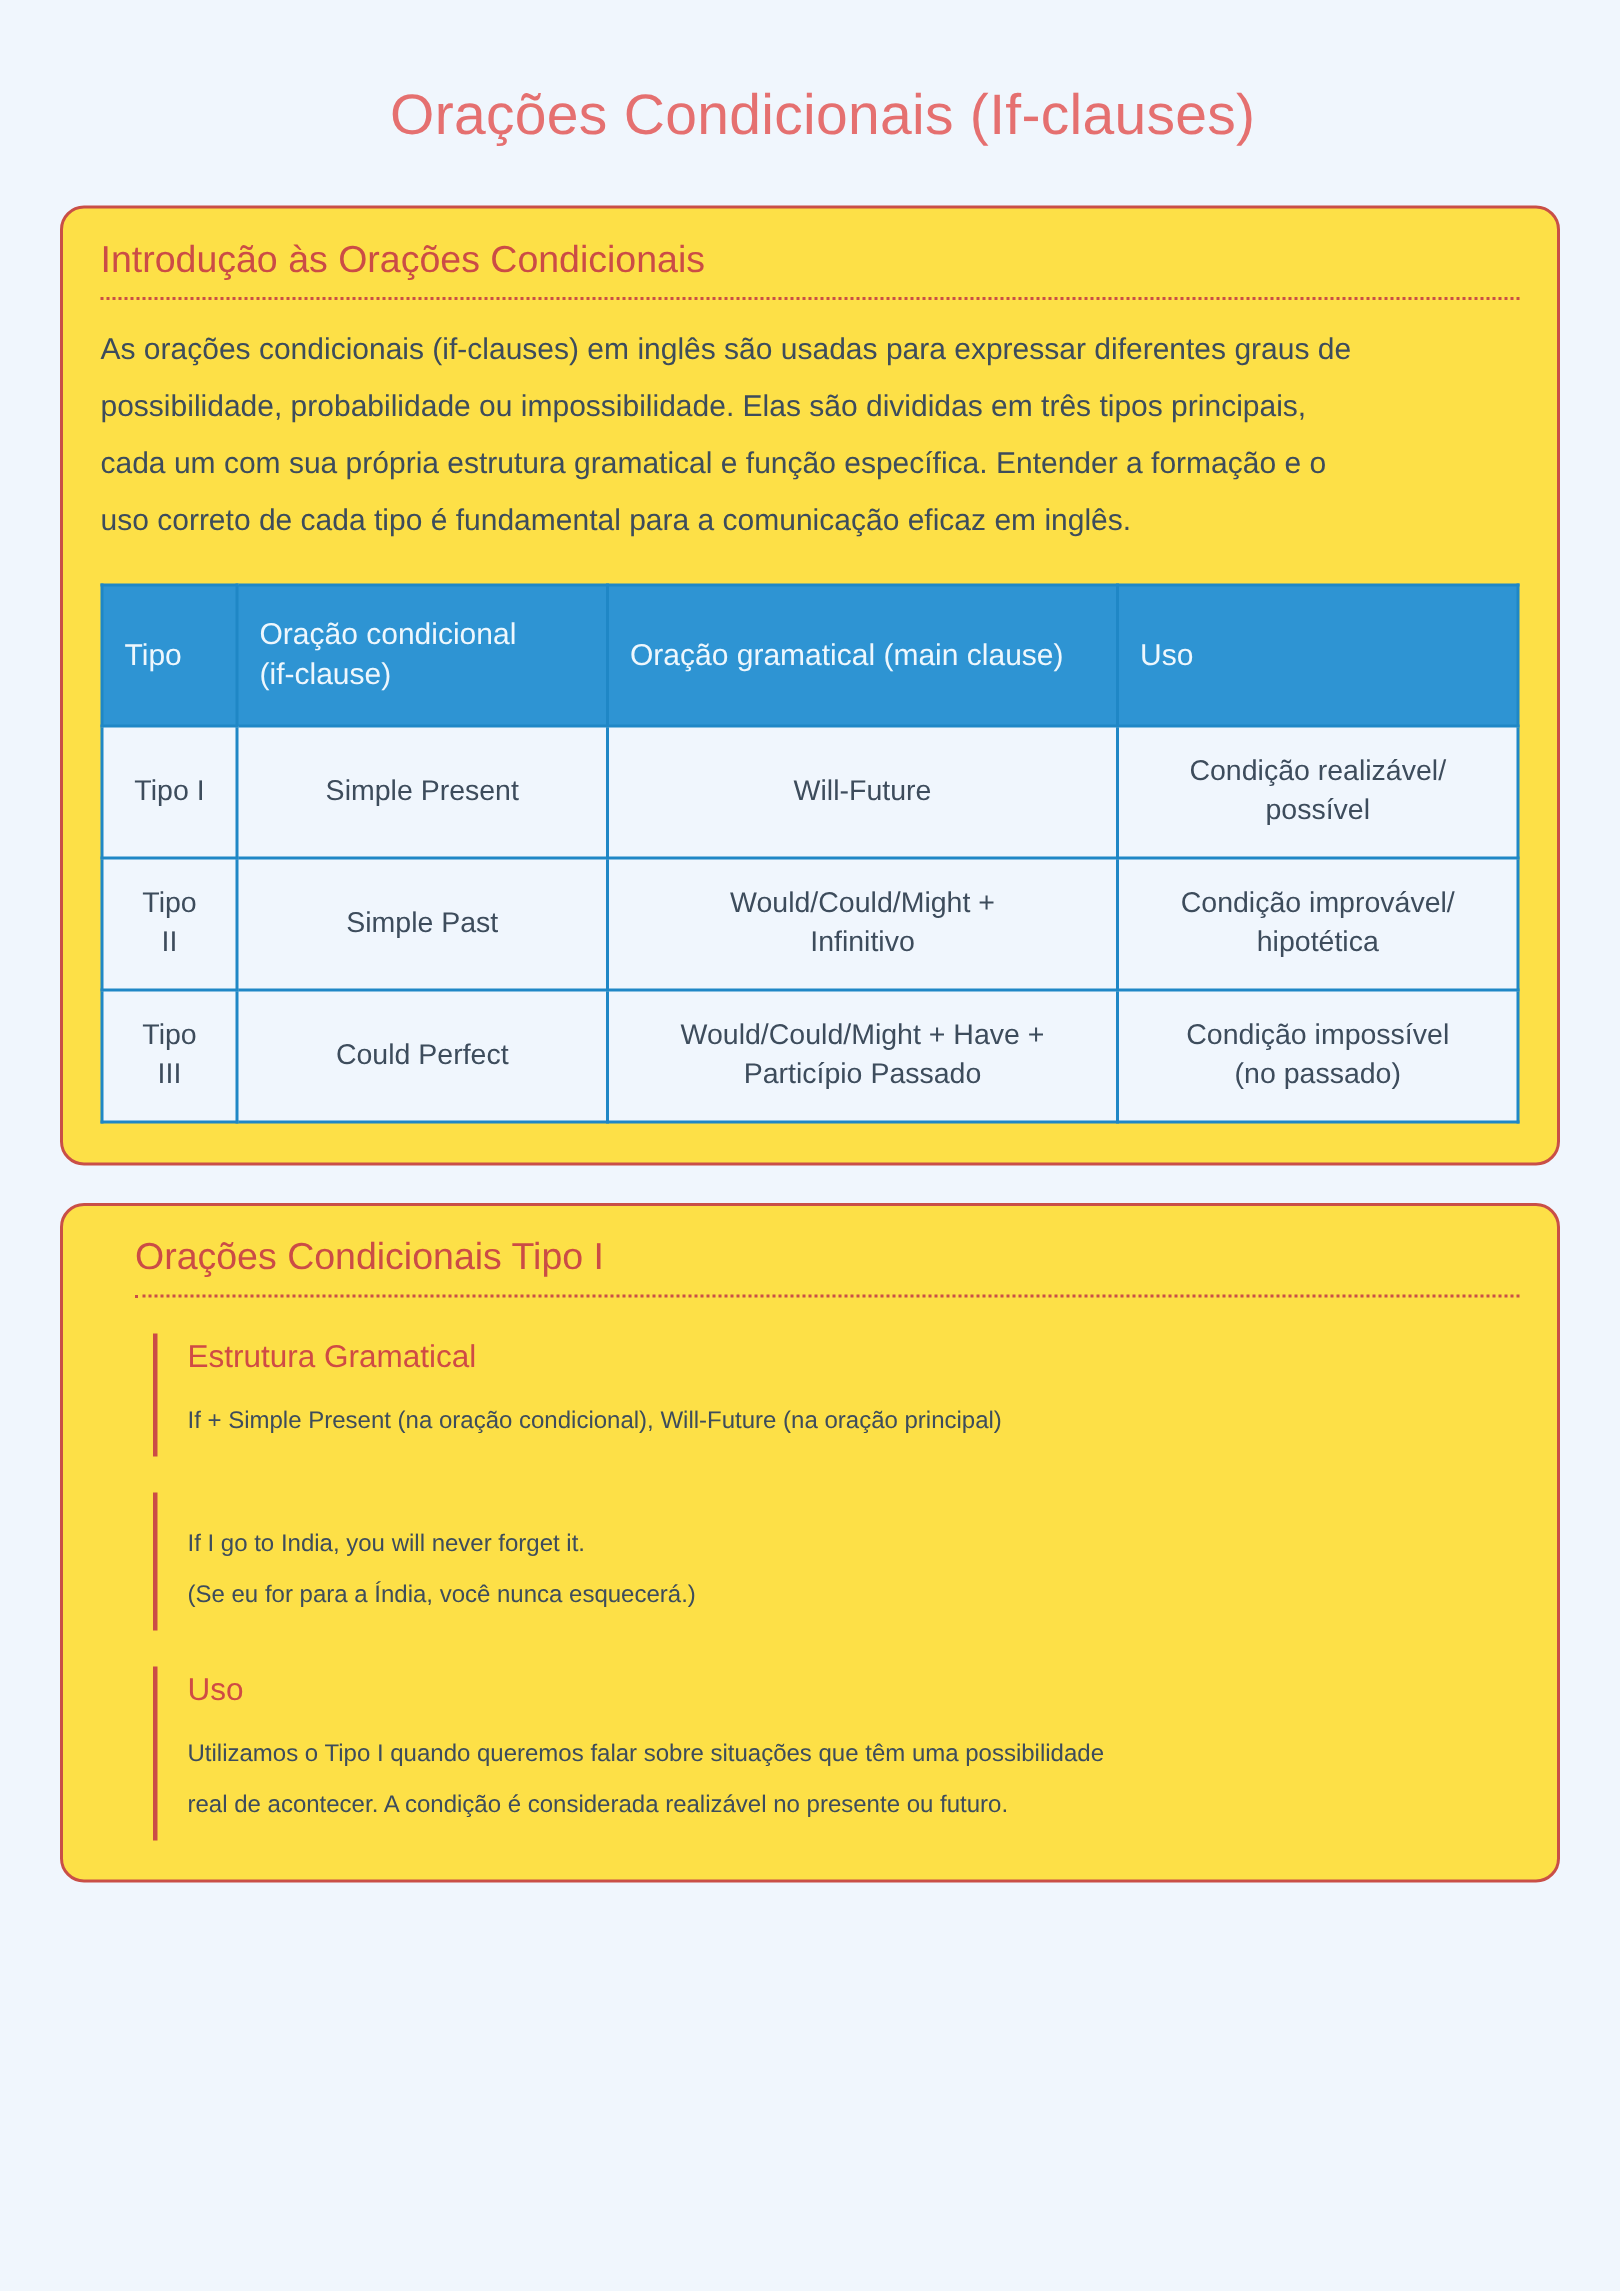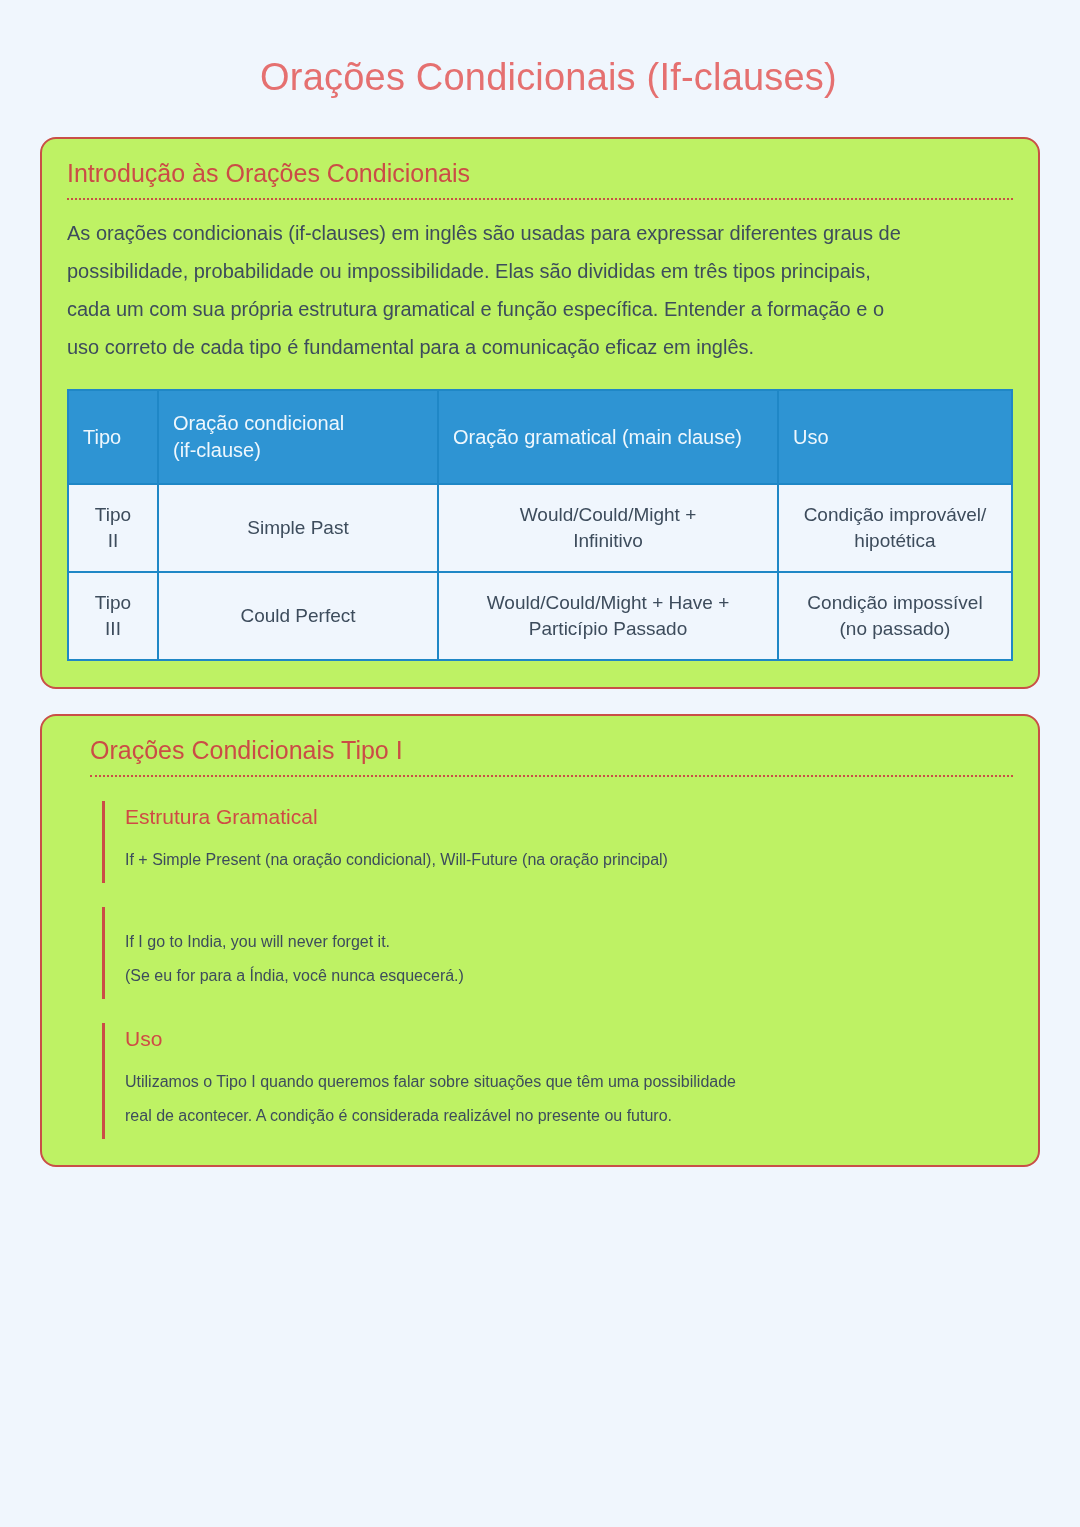--- a/index.html
+++ b/index.html
@@ -16,21 +16,21 @@
     text-align: center;
     font-size: 38px;
     font-weight: 500;
     color: #e57070;
     letter-spacing: 0.2px;
     padding-left: 17px;
   }
   .card {
     margin: 38px 40px 16px 40px;
     width: 1000px;
-    background: #bef264;
+    background: #fde047;
     border: 2.5px solid #c94f47;
     border-radius: 16px;
     padding: 20px 25px 26px 25px;
   }
   .card + .card { margin-top: 25px; padding-left: 48px; }
   .card-heading {
     font-size: 25px;
     font-weight: 500;
     color: #cb4c46;
     padding-bottom: 10px;
@@ -64,21 +64,21 @@
   }
   .cond-table td {
     background: #f0f6fd;
     font-size: 19px;
     line-height: 26px;
     text-align: center;
     vertical-align: middle;
     padding: 17px 12px;
   }
   .col-tipo { width: 90px; }
-  .col-if   { width: 280px; }
+  .col-if   { width: 247px; }
   .col-main { width: 340px; }
   .subsection {
     margin-top: 24px;
     margin-left: 12px;
     border-left: 3px solid #cb4c46;
     padding: 4px 0 6px 20px;
   }
   .sub-title {
     font-size: 21px;
     font-weight: 500;
@@ -110,20 +110,27 @@
         <tr>
           <th class="col-tipo">Tipo</th>
           <th class="col-if">Oração condicional
 (if-clause)</th>
           <th class="col-main">Oração gramatical (main clause)</th>
           <th class="col-uso">Uso</th>
         </tr>
       </thead>
       <tbody>
         <tr>
+          <td>Tipo I</td>
+          <td>Simple Present</td>
+          <td>Will-Future</td>
+          <td>Condição realizável/
+possível</td>
+        </tr>
+        <tr>
           <td>Tipo
 II</td>
           <td>Simple Past</td>
           <td>Would/Could/Might +
 Infinitivo</td>
           <td>Condição improvável/
 hipotética</td>
         </tr>
         <tr>
           <td>Tipo

